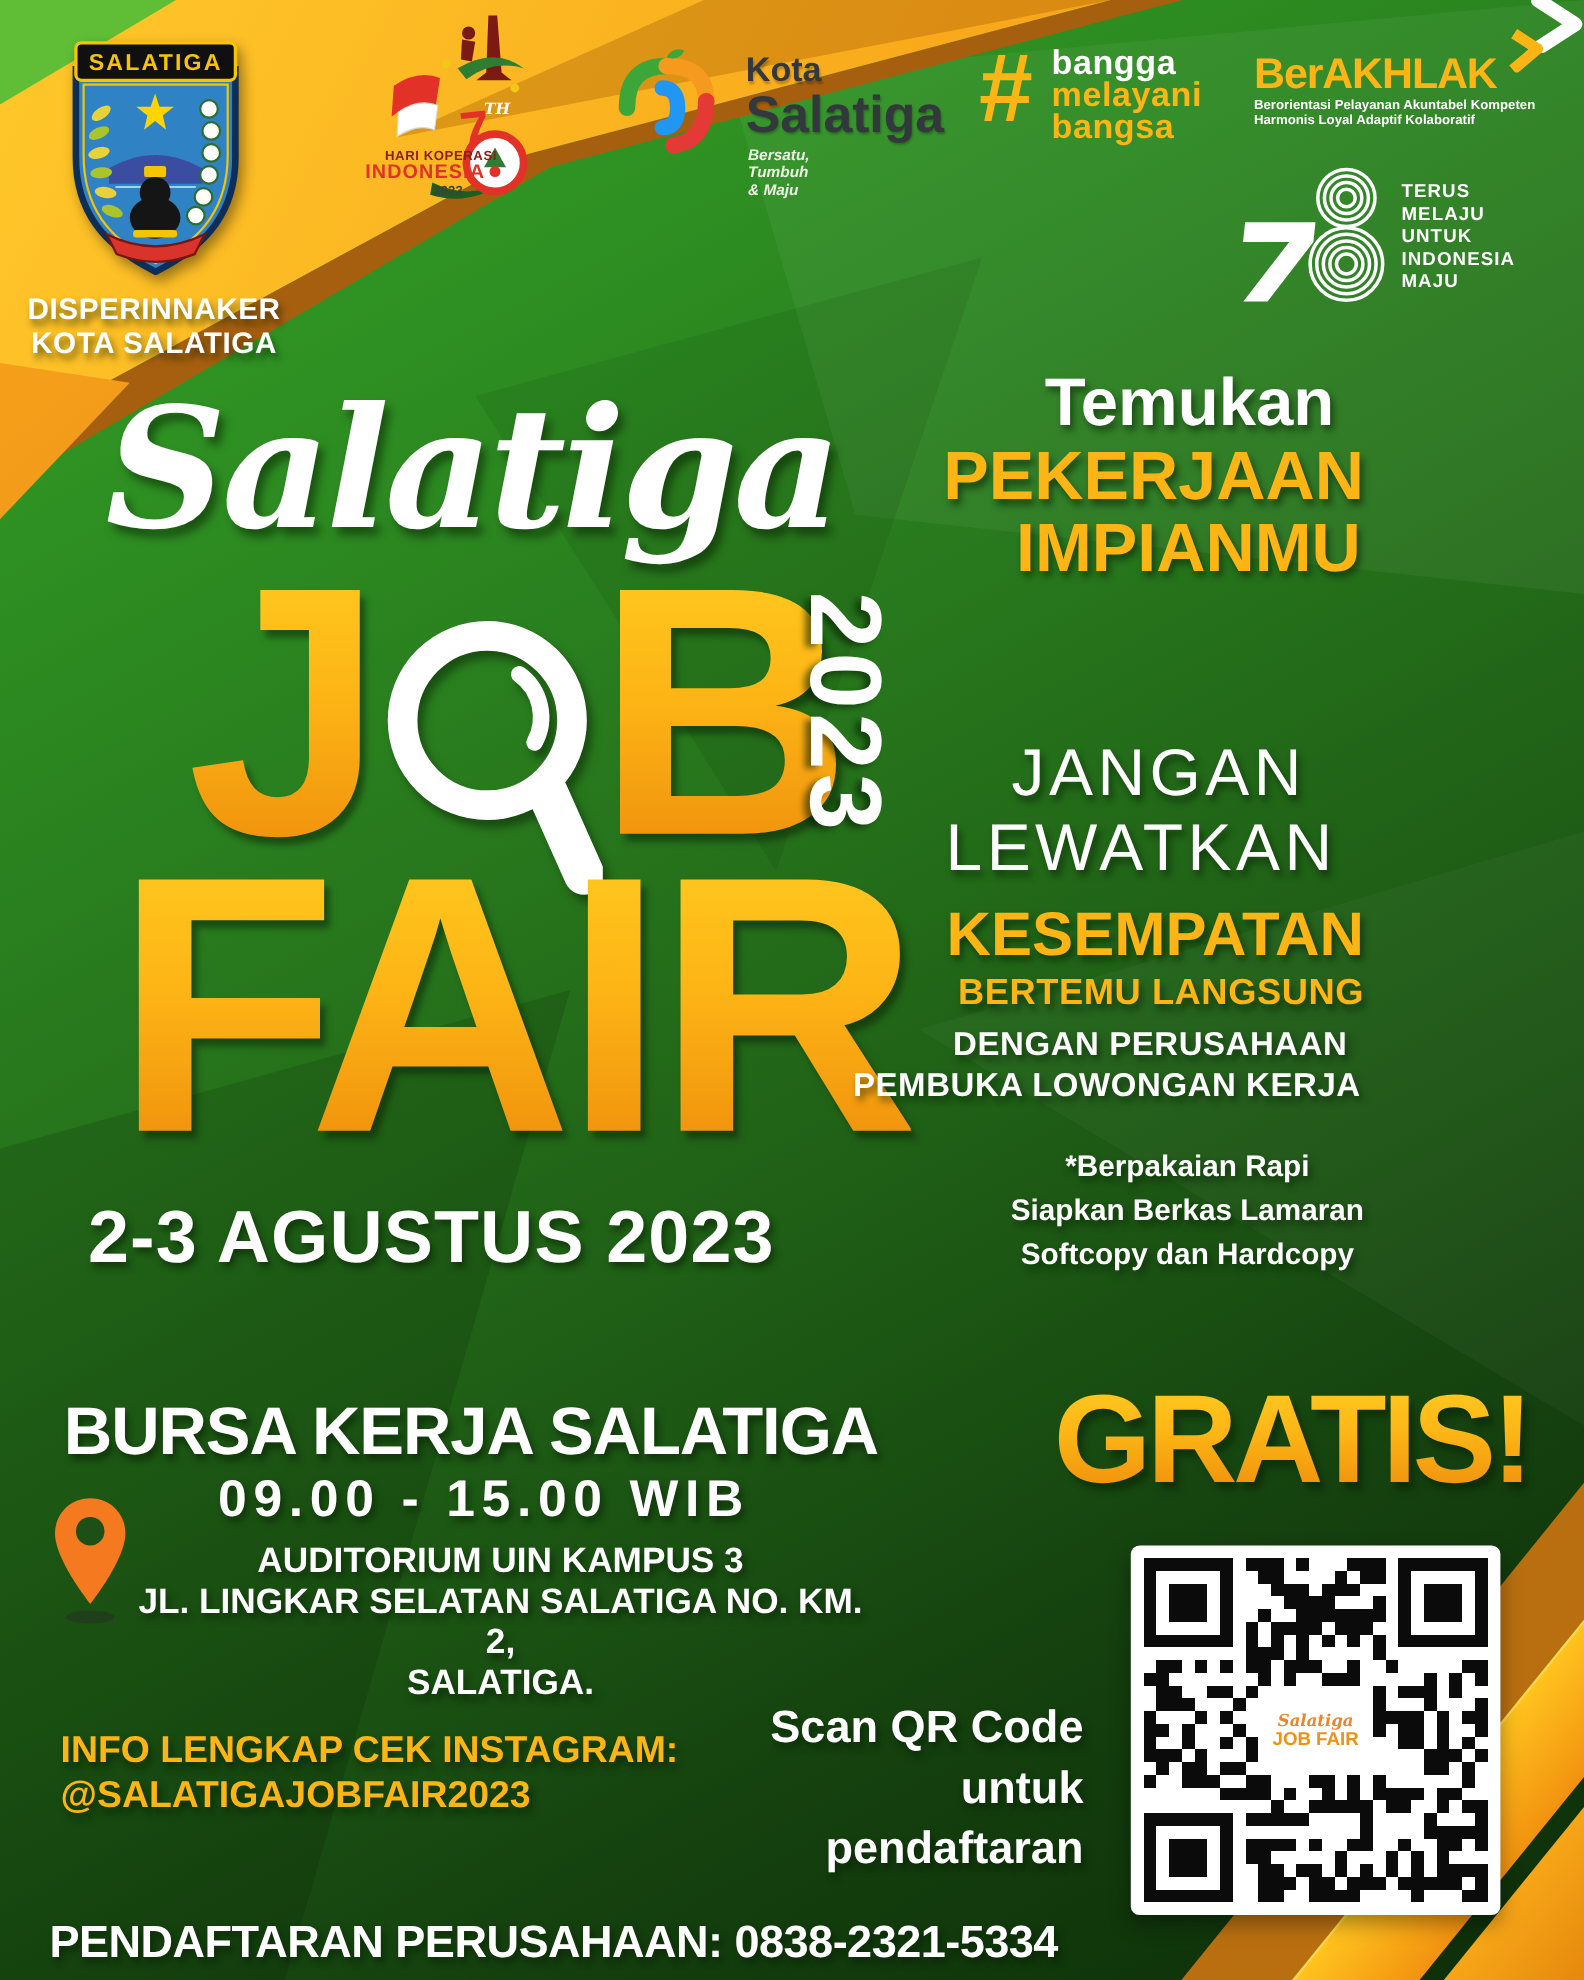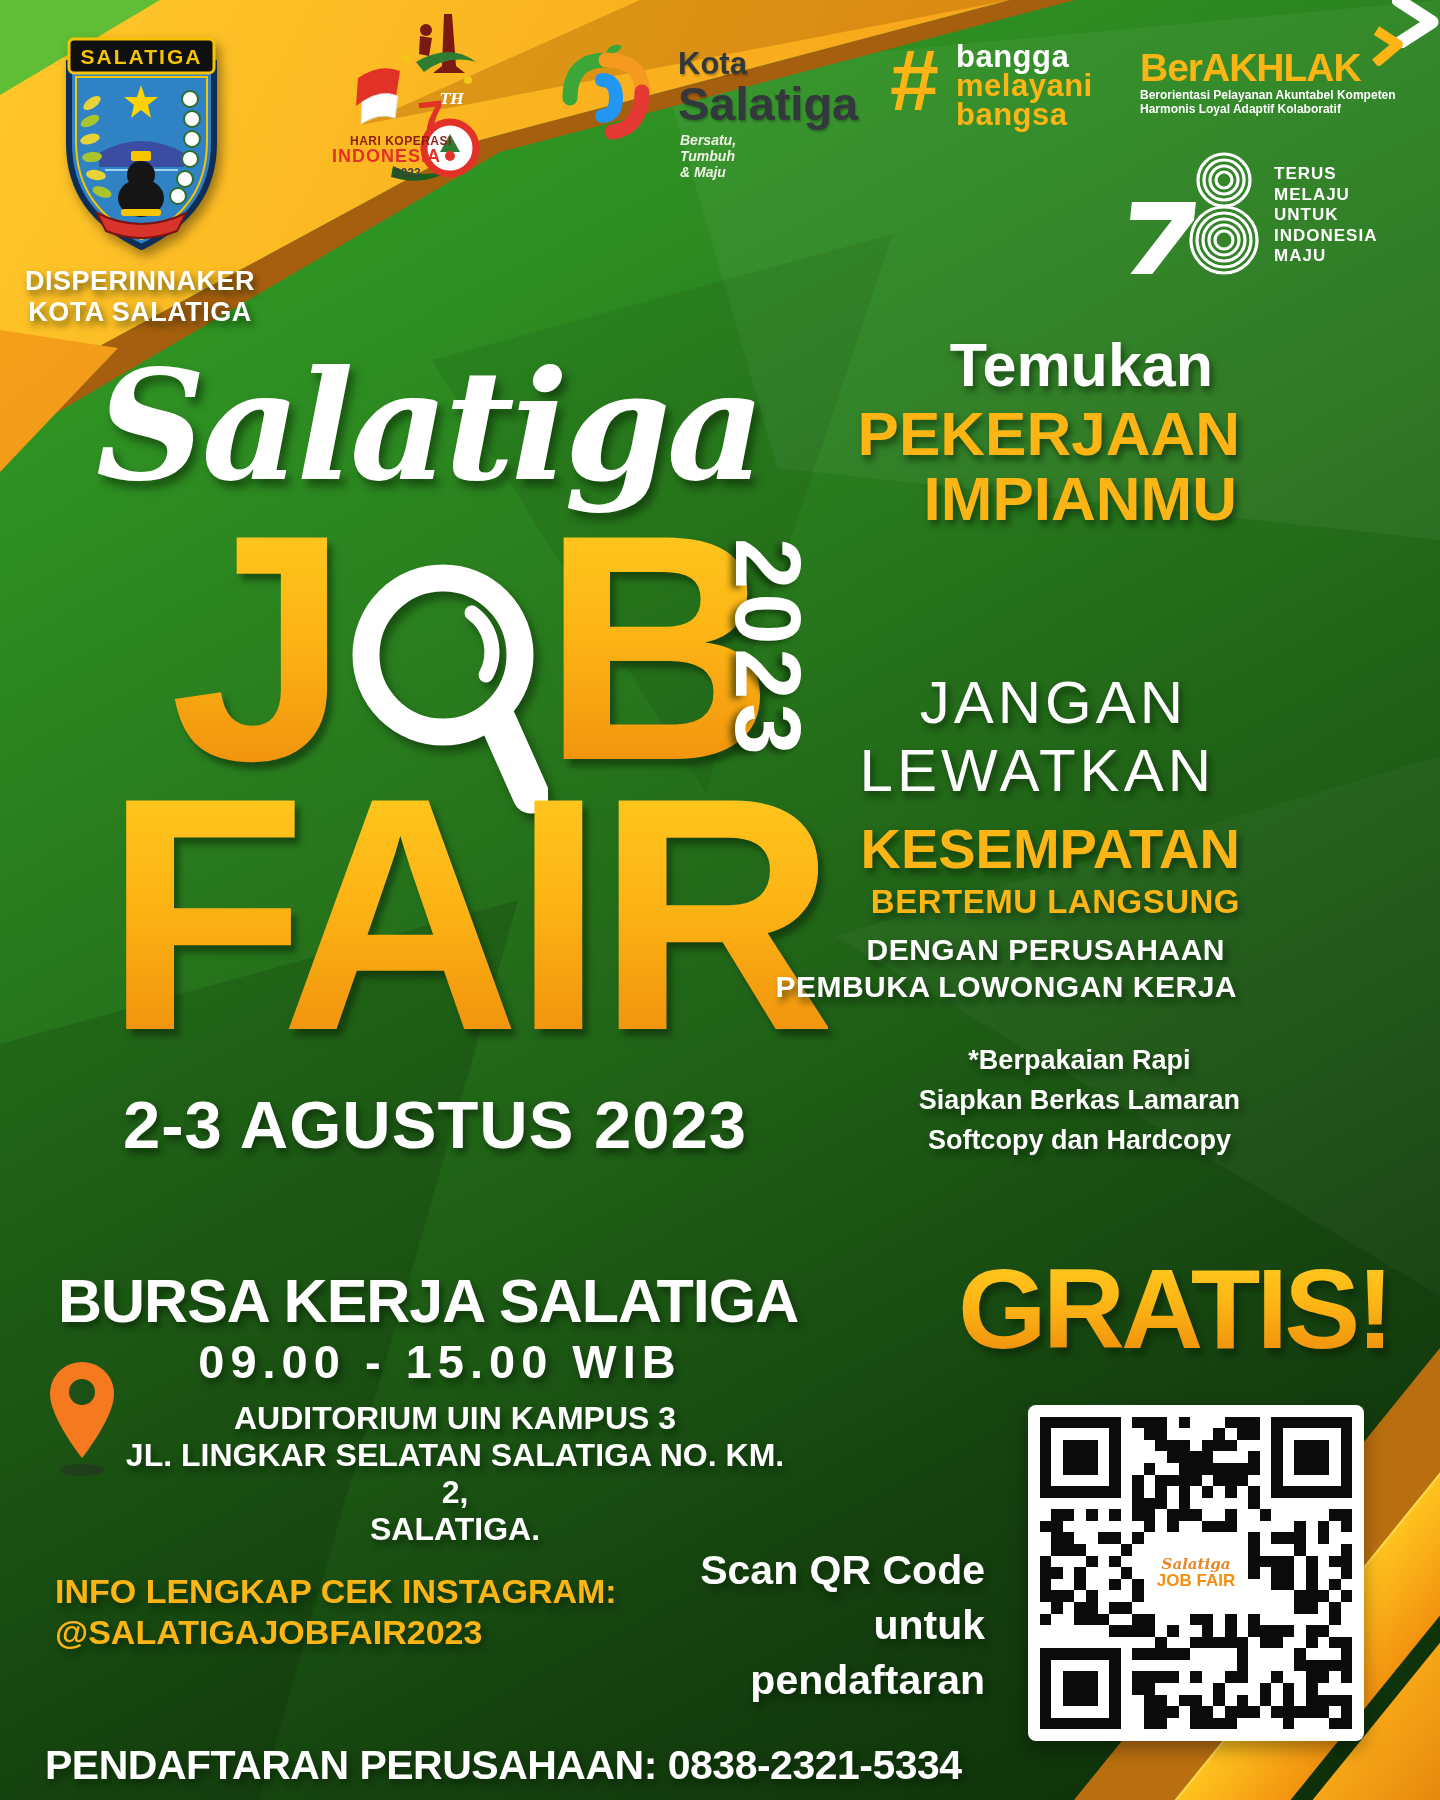--- a/index.html
+++ b/index.html
@@ -209,21 +209,21 @@
       <line x1="155" y1="206" x2="188" y2="280" stroke="#ffffff" stroke-width="37" stroke-linecap="round"></line>
     </svg>
     <span class="big-yellow" style="font-size:322px;">B</span>
   </div>
 
   <div class="abs white" style="left:814px;top:538px;width:256px;font-size:92px;font-weight:800;line-height:1;
        letter-spacing:4px;transform:rotate(90deg);transform-origin:0 0;text-shadow:3px 5px 6px rgba(5,25,2,.55);z-index:3;">2023</div>
 
   <div class="abs big-yellow" style="left:104px;top:748px;font-size:332px;letter-spacing:-8px;z-index:3;text-align:center;">FAIR</div>
 
-  <div class="abs white shadowed" style="left:80px;top:1086px;width:710px;text-align:center;
+  <div class="abs white shadowed" style="left:80px;top:1086px;width:710px;text-align:left;
        font-size:67px;font-weight:900;letter-spacing:1px;z-index:3;">2-3 AGUSTUS 2023</div>
 
   <div class="abs white shadowed" style="right:227px;top:330px;font-size:61px;font-weight:700;z-index:3;">Temukan</div>
   <div class="abs yellow shadowed" style="right:200px;top:398px;font-size:62px;font-weight:900;z-index:3;">PEKERJAAN</div>
   <div class="abs yellow shadowed" style="right:203px;top:463px;font-size:62px;font-weight:900;z-index:3;">IMPIANMU</div>
 
   <div class="abs white shadowed" style="right:253px;top:668px;font-size:60px;font-weight:400;letter-spacing:4px;z-index:3;">JANGAN</div>
   <div class="abs white shadowed" style="right:225px;top:736px;font-size:60px;font-weight:400;letter-spacing:4px;z-index:3;">LEWATKAN</div>
   <div class="abs yellow shadowed" style="right:200px;top:816px;font-size:56px;font-weight:900;z-index:3;">KESEMPATAN</div>
   <div class="abs yellow shadowed" style="right:200px;top:883px;font-size:33px;font-weight:900;letter-spacing:.5px;z-index:3;text-align:right;">BERTEMU LANGSUNG</div>

